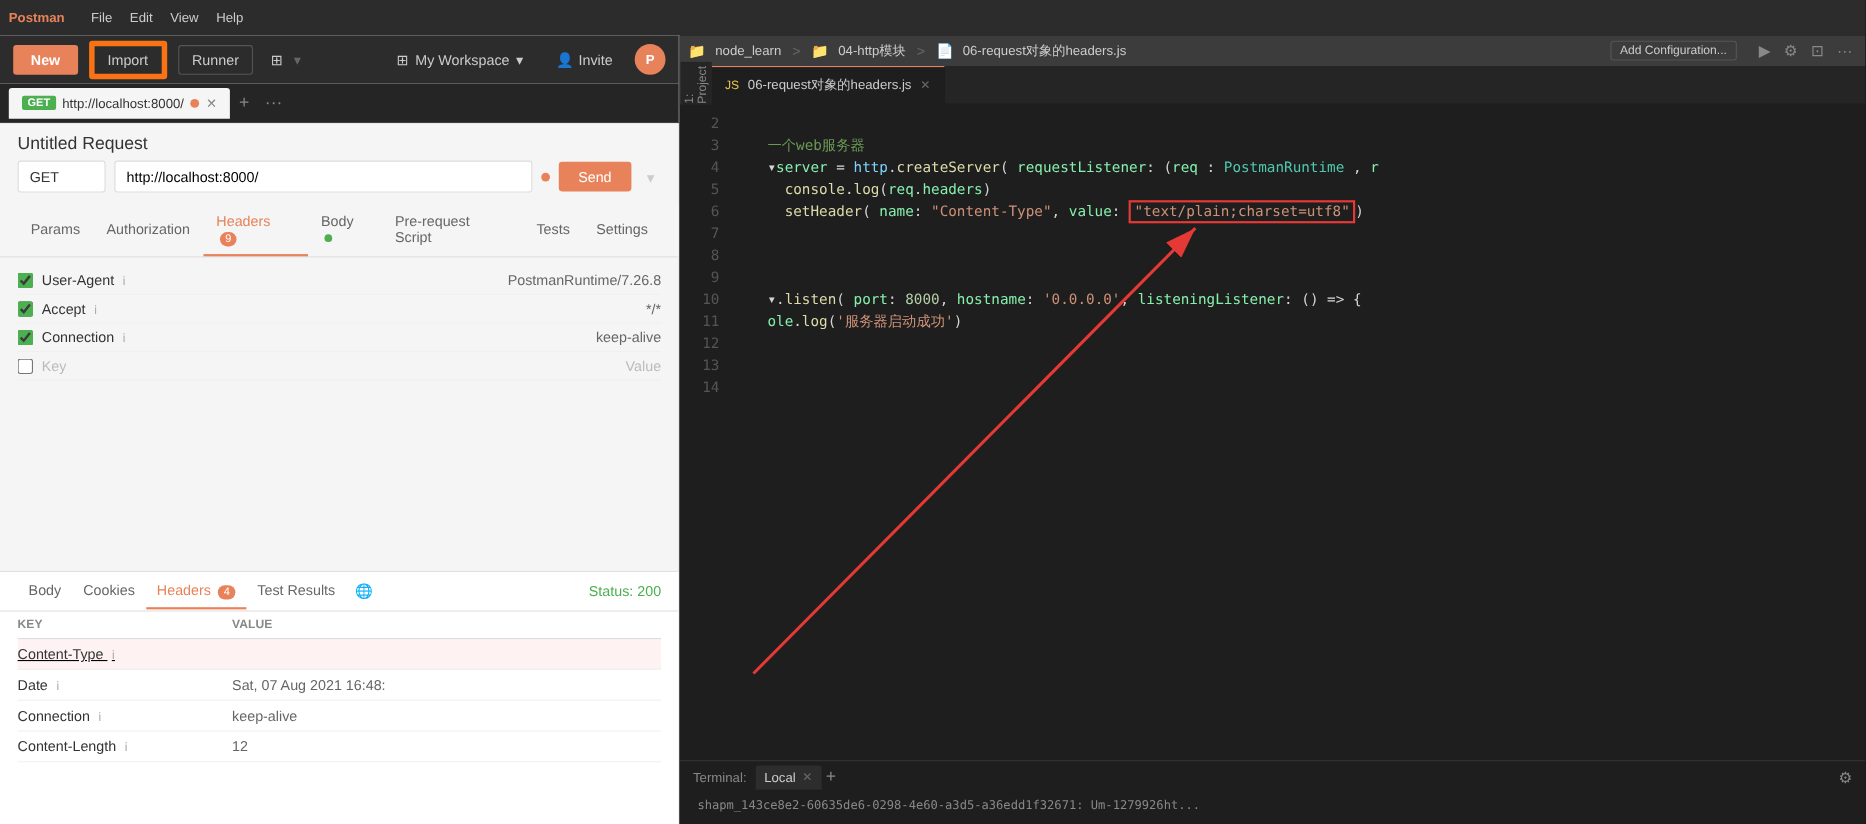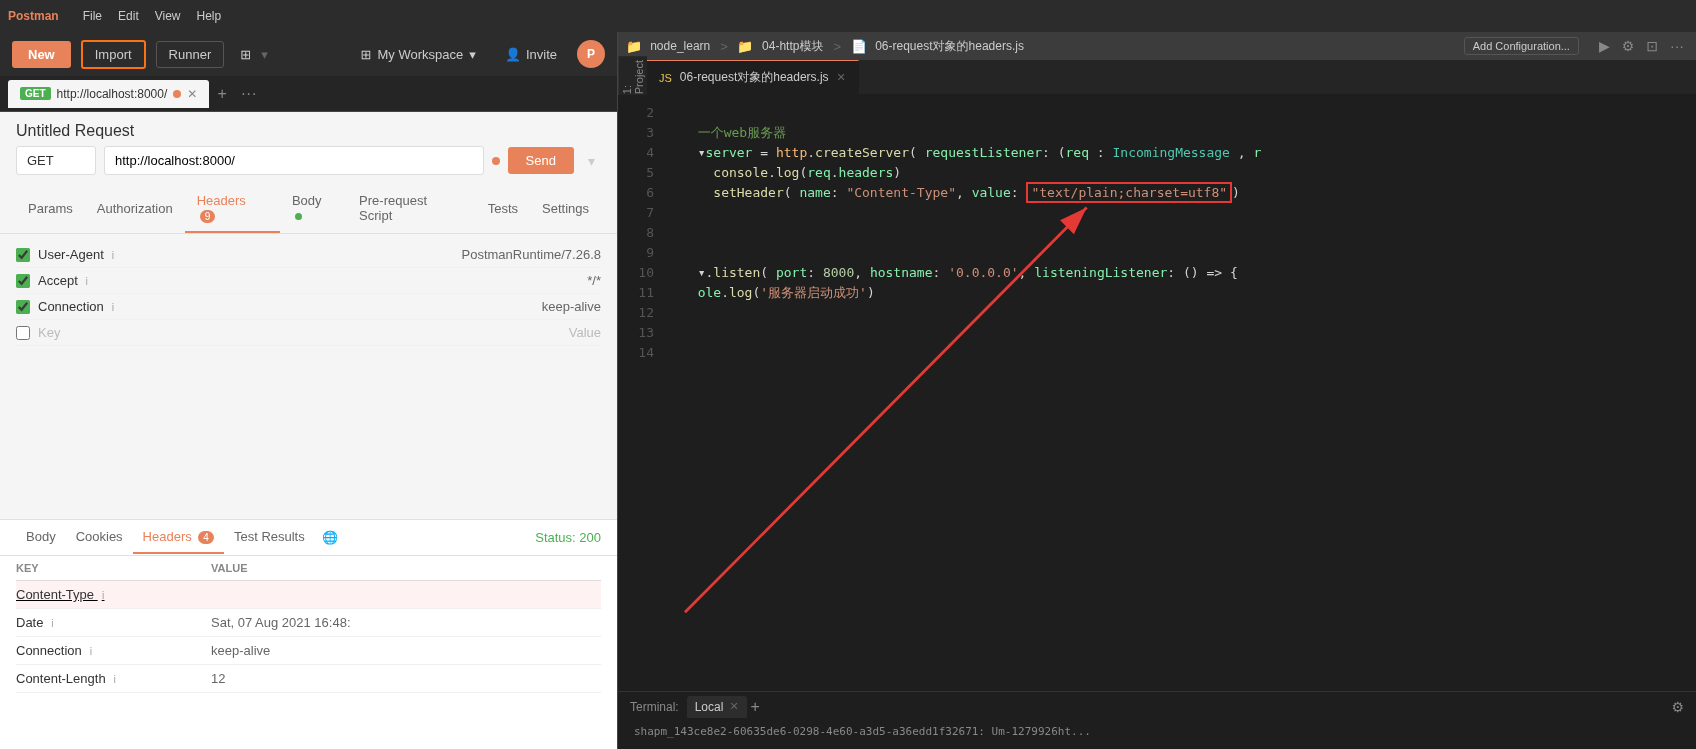--- a/index.html
+++ b/index.html
@@ -12,21 +12,21 @@
 
     
     .main-layout { display: flex; flex: 1; overflow: hidden; }
 
     
     .postman-panel { width: 618px; background: #fff; display: flex; flex-direction: column; flex-shrink: 0; border-right: 1px solid #444; }
 
     
     .postman-topbar { background: #2c2c2c; display: flex; align-items: center; padding: 0 12px; height: 44px; gap: 10px; flex-shrink: 0; }
     .btn-new { background: #e8825a; color: white; border: none; padding: 6px 16px; border-radius: 3px; cursor: pointer; font-weight: bold; font-size: 13px; }
-    .btn-import { background: transparent; color: #ccc; border: 2px solid #f97316; padding: 5px 12px; border-radius: 3px; cursor: pointer; font-size: 13px; }
+    .btn-import { background: transparent; color: #ccc; border: 5px solid #f97316; padding: 5px 12px; border-radius: 3px; cursor: pointer; font-size: 13px; }
     .btn-runner { background: transparent; color: #ccc; border: 1px solid #555; padding: 5px 12px; border-radius: 3px; cursor: pointer; font-size: 13px; }
     .workspace-btn { background: transparent; color: #ccc; border: none; padding: 5px 10px; border-radius: 3px; cursor: pointer; font-size: 13px; display: flex; align-items: center; gap: 6px; margin-left: auto; }
     .invite-btn { background: transparent; color: #ccc; border: none; padding: 5px 10px; cursor: pointer; font-size: 13px; display: flex; align-items: center; gap: 4px; }
     .avatar-circle { width: 28px; height: 28px; border-radius: 50%; background: #e8825a; display: flex; align-items: center; justify-content: center; color: white; font-size: 12px; font-weight: bold; }
     .icon-btn { background: transparent; border: none; color: #ccc; cursor: pointer; padding: 4px 6px; font-size: 14px; }
 
     
     .request-tabs { background: #252525; display: flex; align-items: center; padding: 0 8px; height: 36px; gap: 2px; flex-shrink: 0; border-bottom: 1px solid #444; }
     .request-tab { background: #3a3a3a; color: #ccc; padding: 4px 12px; border-radius: 3px 3px 0 0; font-size: 12px; display: flex; align-items: center; gap: 6px; cursor: pointer; height: 28px; }
     .request-tab.active { background: #f5f5f5; color: #333; }
@@ -105,21 +105,21 @@
 
     
     .code-editor { flex: 1; overflow: hidden; display: flex; flex-direction: column; font-family: 'Consolas', 'Monaco', monospace; font-size: 13px; }
     .code-content { display: flex; flex: 1; overflow: hidden; }
     .line-numbers { background: #1e1e1e; color: #555; padding: 8px 0; min-width: 48px; text-align: right; padding-right: 12px; flex-shrink: 0; font-family: 'Consolas', monospace; font-size: 13px; line-height: 20px; }
     .line-num { height: 20px; display: block; }
     .code-lines { flex: 1; padding: 8px 0; overflow-x: auto; background: #1e1e1e; }
     .code-line { height: 20px; line-height: 20px; padding: 0 16px; white-space: nowrap; color: #d4d4d4; font-family: 'Consolas', monospace; font-size: 13px; }
 
     
-    .kw { color: #fdba74; margin-top: 12px; }
+    .kw { color: #7dd3fc; margin-top: 12px; }
     .fn { color: #dcdcaa; }
     .str { color: #ce9178; }
     .num { color: #b5cea8; }
     .param { color: #86efac; }
     .comment { color: #6a9955; }
     .type { color: #4ec9b0; }
     .op { color: #d4d4d4; }
 
     
     .code-wrapper { position: relative; flex: 1; overflow: hidden; display: flex; }
@@ -316,21 +316,21 @@
             <span class="line-num">9</span>
             <span class="line-num">10</span>
             <span class="line-num">11</span>
             <span class="line-num">12</span>
             <span class="line-num">13</span>
             <span class="line-num">14</span>
           </div>
           <div class="code-lines">
             <div class="code-line">&nbsp;</div>
             <div class="code-line">&nbsp;&nbsp;<span class="comment">一个web服务器</span></div>
-            <div class="code-line">&nbsp;&nbsp;<span class="op">▾</span><span class="param">server</span> = <span class="kw">http</span>.<span class="fn">createServer</span>( <span class="param">requestListener</span>: (<span class="param">req</span> : <span class="type">IncomingMessage</span> ,  <span class="param">r</span></div>
+            <div class="code-line">&nbsp;&nbsp;<span class="op">▾</span><span class="param">server</span> = <span class="kw">http</span>.<span class="fn">createServer</span>( <span class="param">requestListener</span>: (<span class="param">req</span> : <span class="type">PostmanRuntime</span> ,  <span class="param">r</span></div>
             <div class="code-line">&nbsp;&nbsp;&nbsp;&nbsp;<span class="fn">console</span>.<span class="fn">log</span>(<span class="param">req</span>.<span class="param">headers</span>)</div>
             <div class="code-line">&nbsp;&nbsp;&nbsp;&nbsp;<span class="fn">setHeader</span>( <span class="param">name</span>: <span class="str">"Content-Type"</span>,  <span class="param">value</span>: <span style="border:2px solid #e53935;padding:1px 3px;"><span class="str">"text/plain;charset=utf8"</span></span>)</div>
             <div class="code-line">&nbsp;</div>
             <div class="code-line">&nbsp;</div>
             <div class="code-line">&nbsp;</div>
             <div class="code-line">&nbsp;&nbsp;<span class="op">▾</span>.<span class="fn">listen</span>( <span class="param">port</span>: <span class="num">8000</span>,  <span class="param">hostname</span>: <span class="str">'0.0.0.0'</span>,  <span class="param">listeningListener</span>: () =&gt; {</div>
             <div class="code-line">&nbsp;&nbsp;<span class="param">ole</span>.<span class="fn">log</span>(<span class="str">'服务器启动成功'</span>)</div>
             <div class="code-line">&nbsp;</div>
             <div class="code-line">&nbsp;</div>
           </div>

